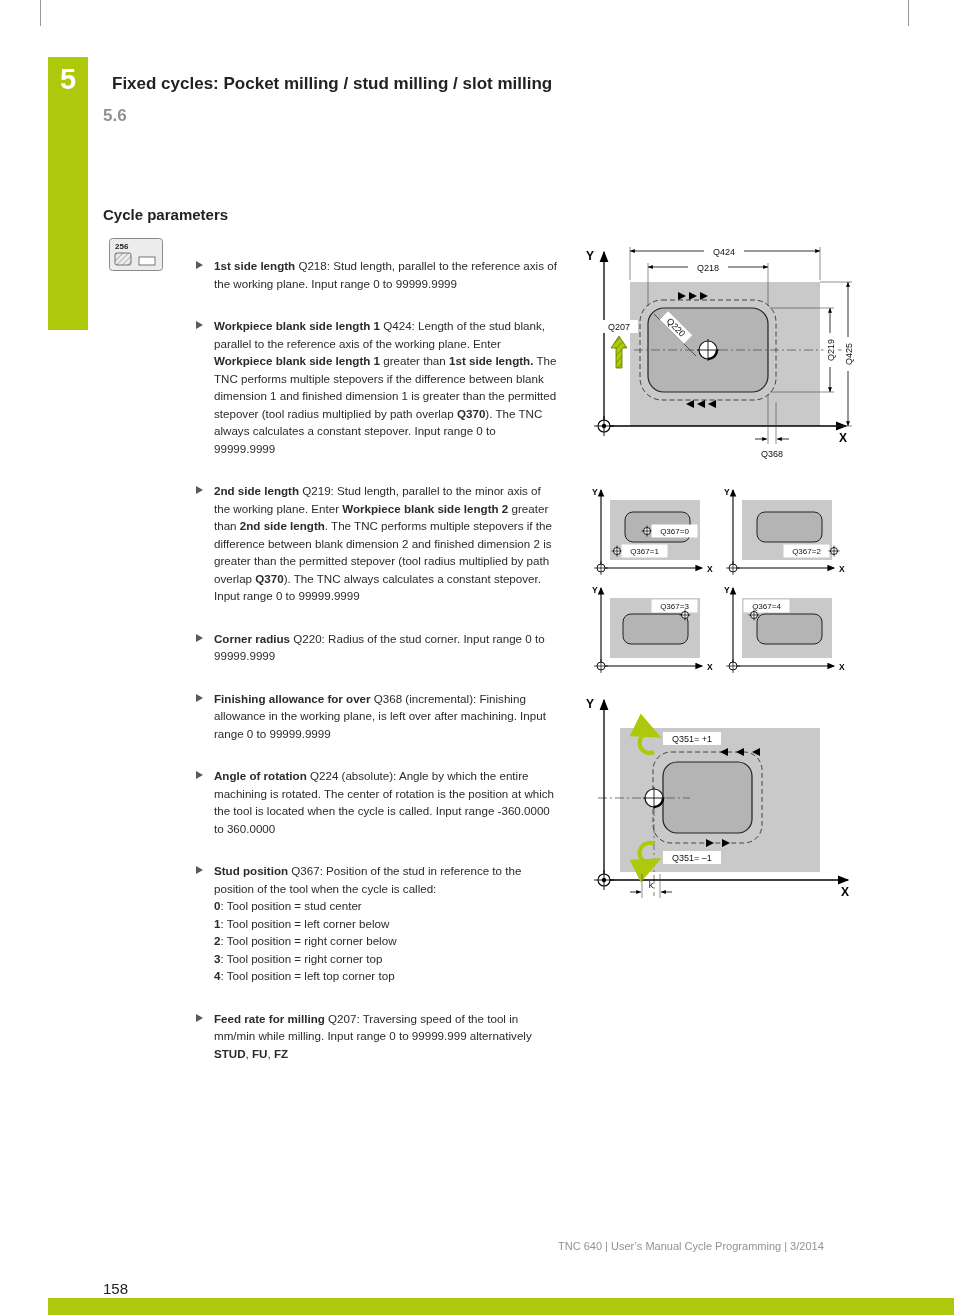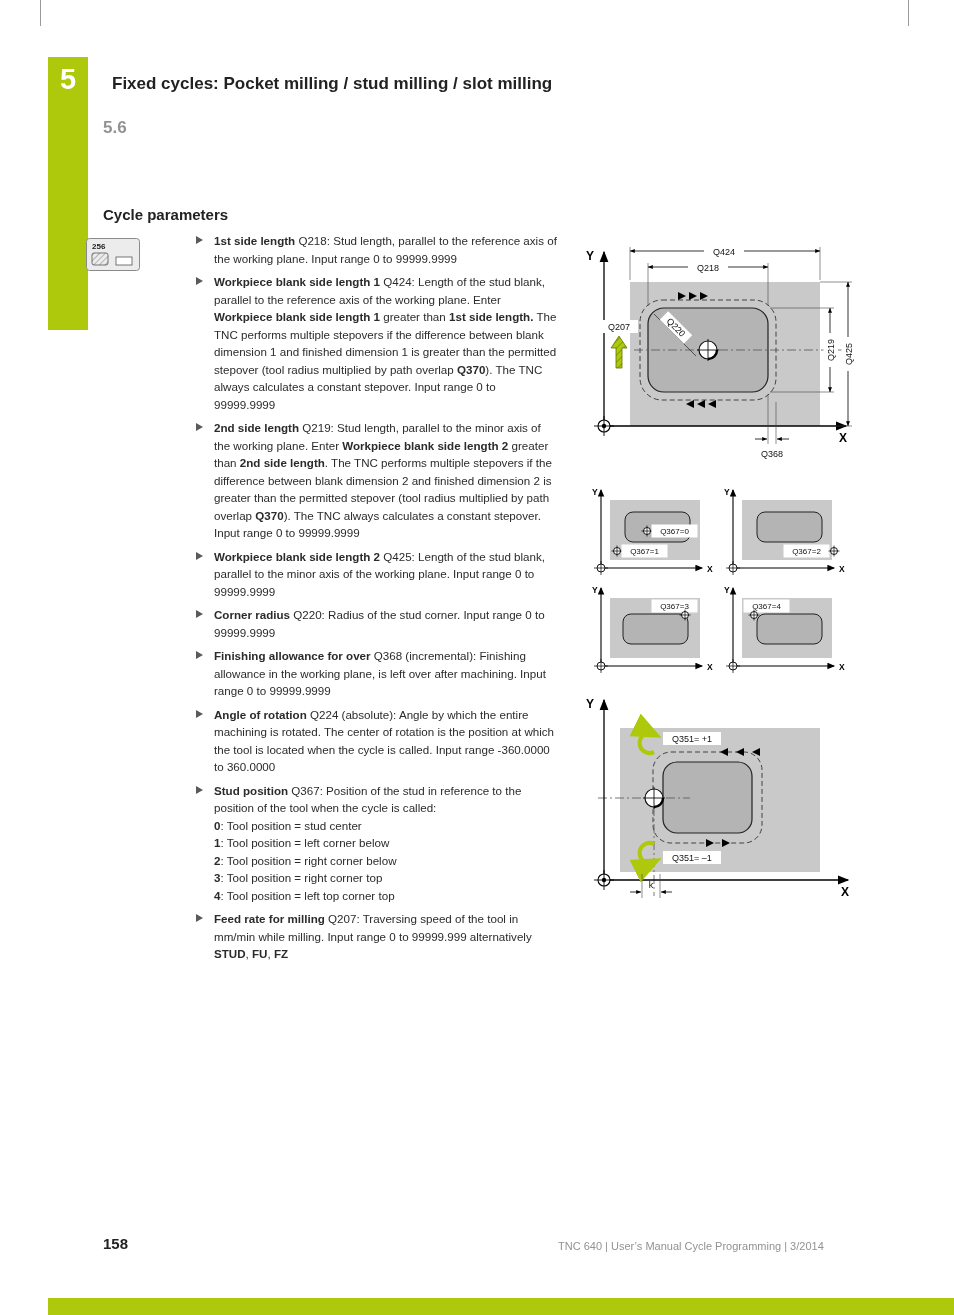--- a/index.html
+++ b/index.html
@@ -11,43 +11,43 @@
   .crop-l { left:40px; } .crop-r { left:908px; }
 
   .chapter-tab { position:absolute; left:48px; top:57px; width:40px; height:44px;
     background:var(--accent-green); color:#fff; font-weight:bold; font-size:29px;
     display:flex; align-items:center; justify-content:center; }
   .chapter-bar { position:absolute; left:48px; top:101px; width:40px; height:229px; background:var(--accent-green); }
   .bottom-bar { position:absolute; left:48px; right:0; bottom:0; height:17px; background:var(--accent-green); }
 
   .doc-title { position:absolute; left:103px; top:74px; font-size:17px; font-weight:bold; color:var(--text-dark);margin-left:9px; }
   .section-line { position:absolute; left:103px; top:106px; font-size:17px; font-weight:bold; color:var(--text-gray); display:flex; }
-  .section-num { width:60px; flex:0 0 60px;margin-top:12px; }
+  .section-num { width:60px; flex:0 0 60px; }
 
   .heading { position:absolute; left:103px; top:206px; font-size:15px; font-weight:bold; color:var(--text-dark); }
 
-  .icon-box { position:absolute; left:86px; top:238px; width:54px; height:24px; }
+  .icon-box { position:absolute; left:109px; top:238px; width:54px; height:24px; }
 
   .param-list { position:absolute; left:196px; top:232px; width:362px; }
-  .param-item { display:flex; margin-bottom:6px; }
+  .param-item { display:flex; margin-bottom:6px;margin-top:25px; }
   .bullet { flex:0 0 18px; margin-top:4px; width:0; height:0;
     border-left:7px solid #5a5a5a; border-top:4.5px solid transparent; border-bottom:4.5px solid transparent; }
   .param-text { font-size:11.6px; line-height:17.5px; color:#2b2b2b; width:344px; }
   .b { font-weight:bold; }
 
   .diagram { position:absolute; }
   svg text { font-family:"Liberation Sans", sans-serif; }
   .lbl { font-size:9px; fill:#111; text-anchor:middle; }
   .lbl-s { font-size:8px; fill:#111; text-anchor:middle; }
   .axl { font-size:12px; font-weight:bold; fill:#000; }
   .axl-s { font-size:8.5px; font-weight:bold; fill:#000; }
   .ext { stroke:#444; stroke-width:0.6; }
   .dim { stroke:#000; stroke-width:0.8; }
 
-  .footer-page { position:absolute; left:103px; top:1235px; font-size:15px; font-weight:bold; color:var(--text-dark);text-align:center; }
+  .footer-page { position:absolute; left:103px; top:1280px; font-size:15px; font-weight:normal; color:var(--text-dark);text-align:center; }
   .footer-text { position:absolute; left:558px; top:1240px; font-size:11px; color:var(--text-gray); }
 </style>
 </head>
 <body>
 
 <div class="page">
 
   <div class="crop crop-l"></div>
   <div class="crop crop-r"></div>
 
@@ -84,24 +84,20 @@
       <div class="param-item">
         <span class="bullet"></span>
         <div class="param-text"><span class="b">Workpiece blank side length 1</span><span> Q424: Length of the stud blank, parallel to the reference axis of the working plane. Enter </span><span class="b">Workpiece blank side length 1</span><span> greater than </span><span class="b">1st side length.</span><span> The TNC performs multiple stepovers if the difference between blank dimension 1 and finished dimension 1 is greater than the permitted stepover (tool radius multiplied by path overlap </span><span class="b">Q370</span><span>). The TNC always calculates a constant stepover. Input range 0 to 99999.9999</span></div>
       </div>
       <div class="param-item">
         <span class="bullet"></span>
         <div class="param-text"><span class="b">2nd side length</span><span> Q219: Stud length, parallel to the minor axis of the working plane. Enter </span><span class="b">Workpiece blank side length 2</span><span> greater than </span><span class="b">2nd side length</span><span>. The TNC performs multiple stepovers if the difference between blank dimension 2 and finished dimension 2 is greater than the permitted stepover (tool radius multiplied by path overlap </span><span class="b">Q370</span><span>). The TNC always calculates a constant stepover. Input range 0 to 99999.9999</span></div>
       </div>
       <div class="param-item">
         <span class="bullet"></span>
-        <div class="param-text"><span class="b">Workpiece blank side length 2</span><span> Q425: Length of the stud blank, parallel to the minor axis of the working plane. Input range 0 to 99999.9999</span></div>
-      </div>
-      <div class="param-item">
-        <span class="bullet"></span>
         <div class="param-text"><span class="b">Corner radius</span><span> Q220: Radius of the stud corner. Input range 0 to 99999.9999</span></div>
       </div>
       <div class="param-item">
         <span class="bullet"></span>
         <div class="param-text"><span class="b">Finishing allowance for over</span><span> Q368 (incremental): Finishing allowance in the working plane, is left over after machining. Input range 0 to 99999.9999</span></div>
       </div>
       <div class="param-item">
         <span class="bullet"></span>
         <div class="param-text"><span class="b">Angle of rotation</span><span> Q224 (absolute): Angle by which the entire machining is rotated. The center of rotation is the position at which the tool is located when the cycle is called. Input range -360.0000 to 360.0000</span></div>
       </div>

